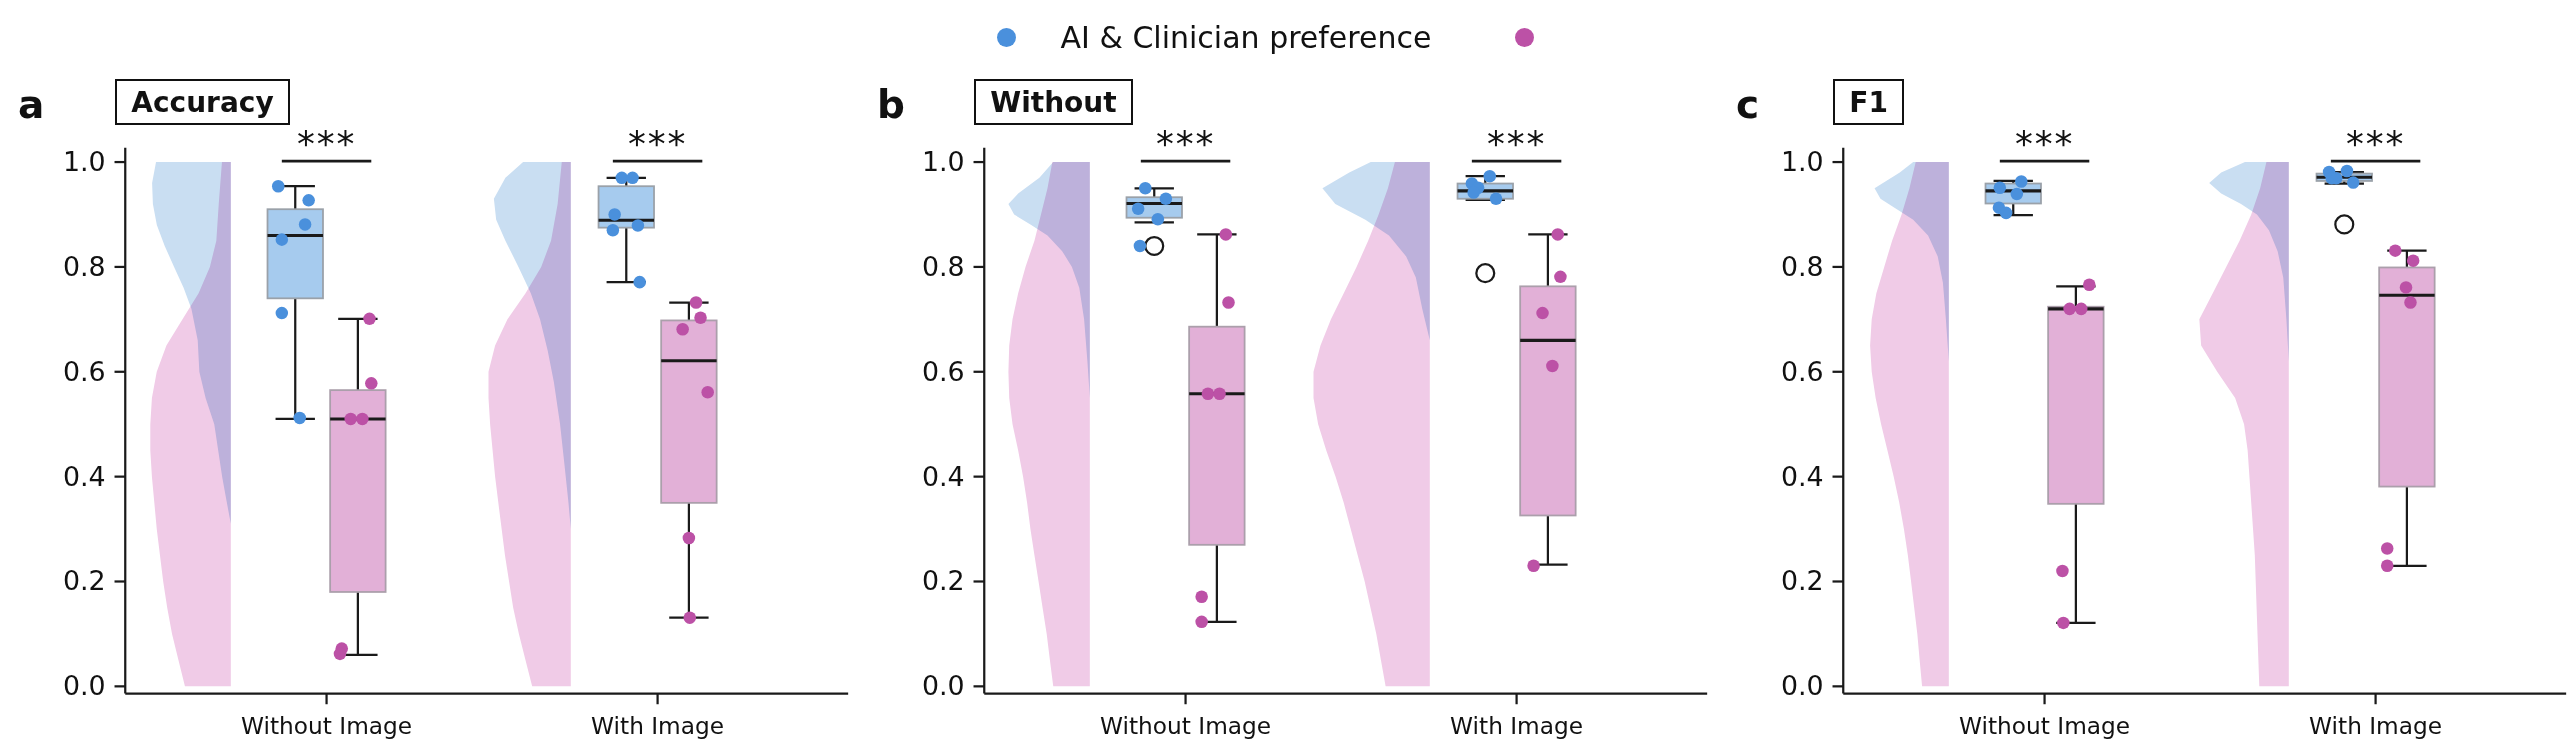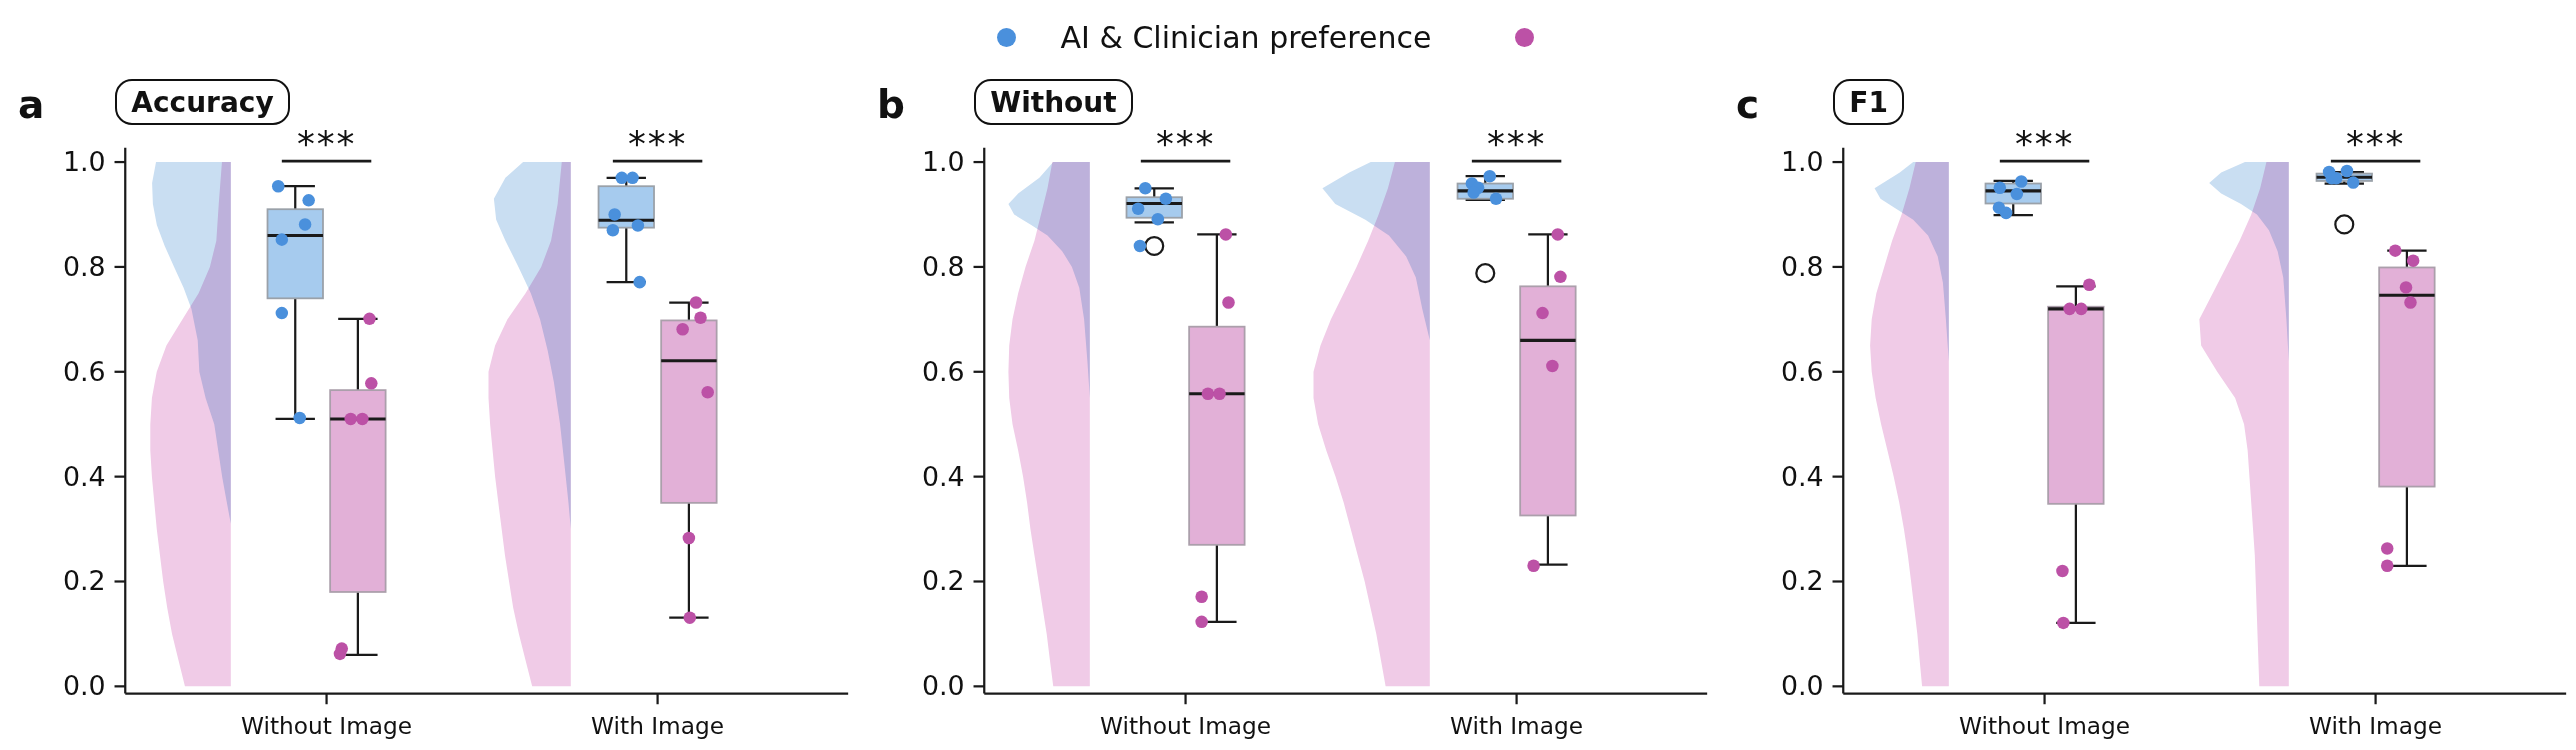--- a/index.html
+++ b/index.html
@@ -5,21 +5,21 @@
   html,body{margin:0;padding:0;background:#ffffff;}
   .figure{position:relative;width:2576px;height:750px;background:#ffffff;overflow:hidden;
           font-family:"DejaVu Sans",sans-serif;color:#111;}
   .legend{position:absolute;top:19.7px;left:0;right:0;display:flex;justify-content:center;
           column-gap:84px;font-size:30px;}
   .legend-item{display:flex;align-items:center;}
   .legend-dot{width:19px;height:19px;border-radius:50%;margin-right:45px;flex:0 0 auto;}
   .panel{position:absolute;top:0;width:858px;height:750px;}
   #panel-0{left:0;} #panel-1{left:859px;} #panel-2{left:1718px;}
   .panel-letter{position:absolute;top:82px;left:18px;font-size:39px;font-weight:bold;}
-  .panel-title{position:absolute;top:79px;left:115px;border:2.7px solid #111;border-radius:17px;
+  .panel-title{position:absolute;top:79px;left:115px;border:2.7px solid #111;border-radius:0;
                padding:4.5px 14.3px;font-size:28px;font-weight:bold;background:#fff;}
   svg.plot{position:absolute;top:0;left:0;width:858px;height:750px;}
   svg text{font-family:"DejaVu Sans",sans-serif;fill:#111;}
 </style>
 </head>
 <body>
 
 <div class="figure">
 
   <div class="legend">

